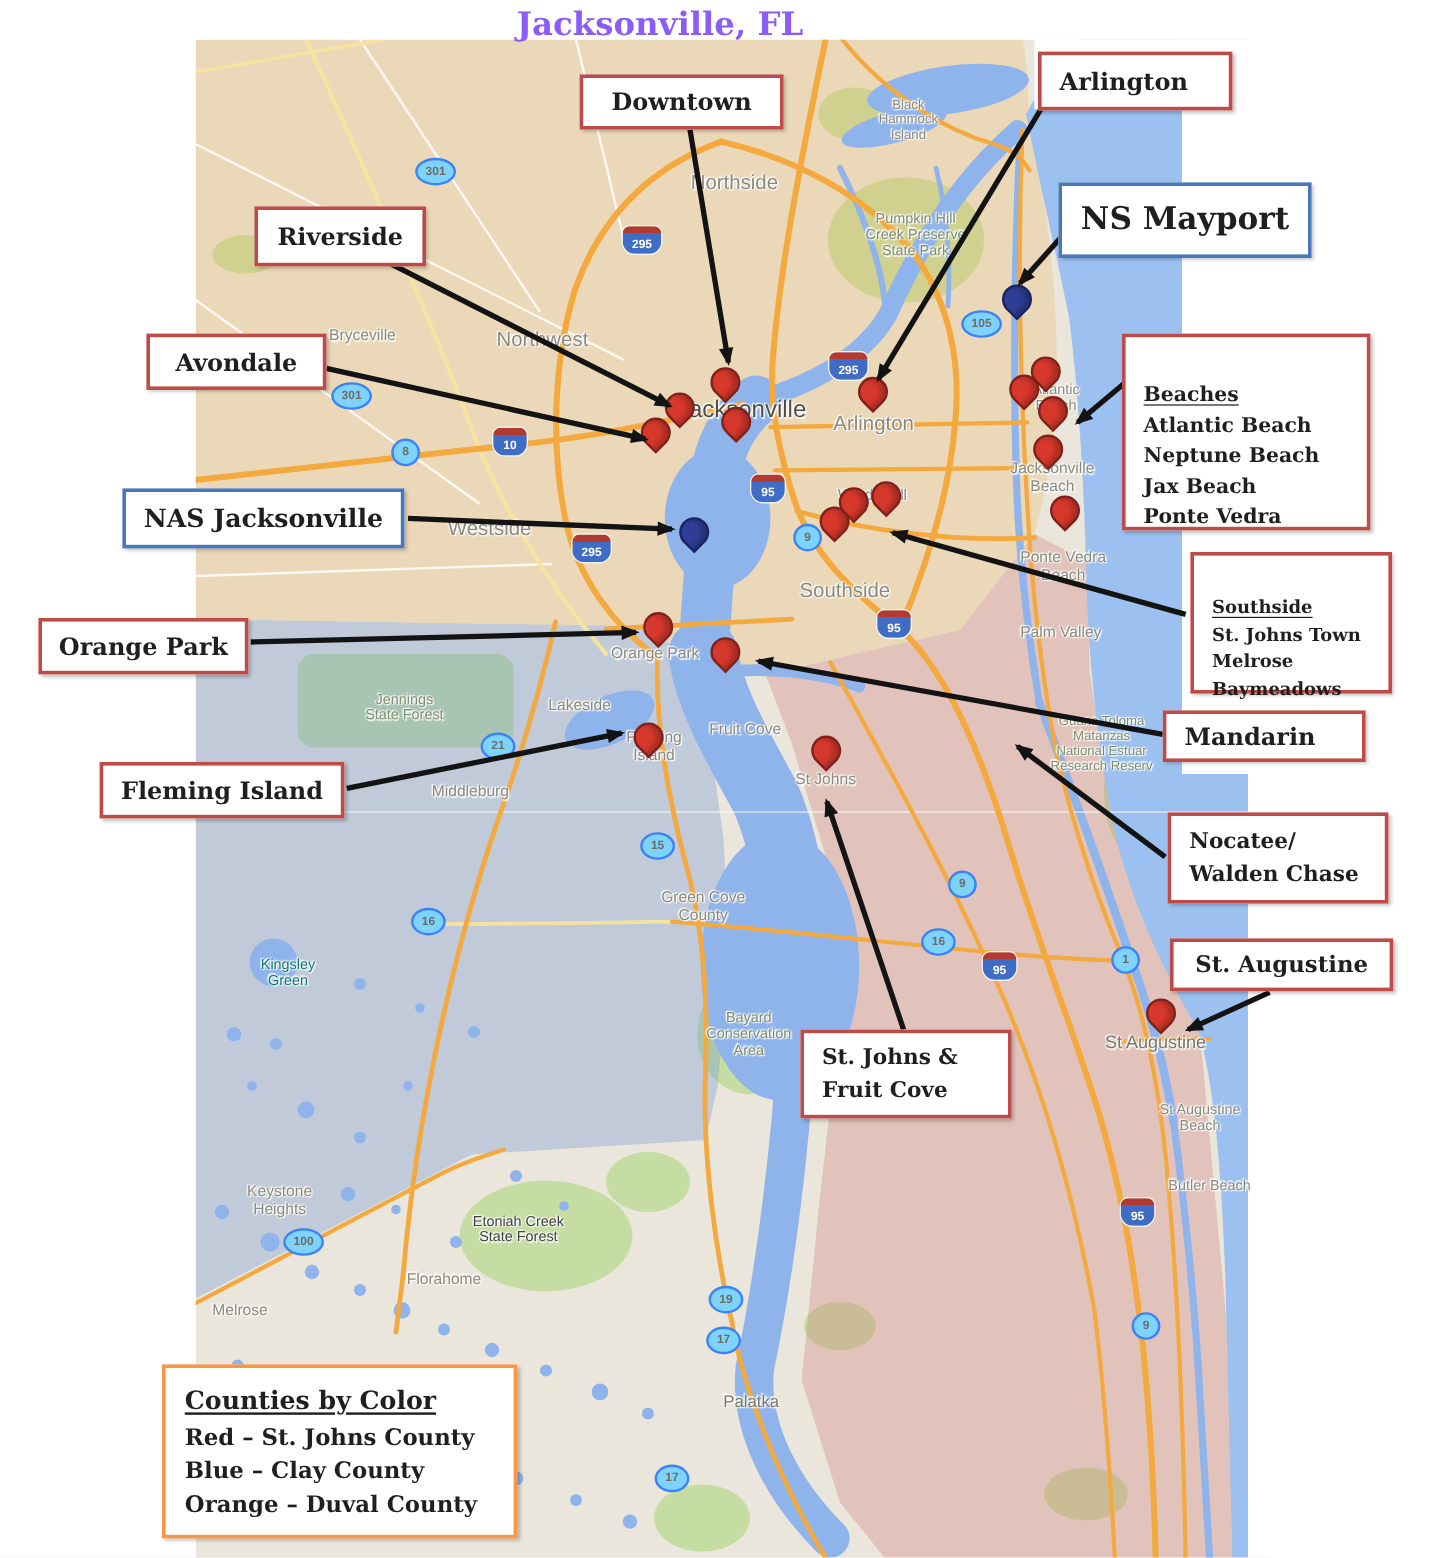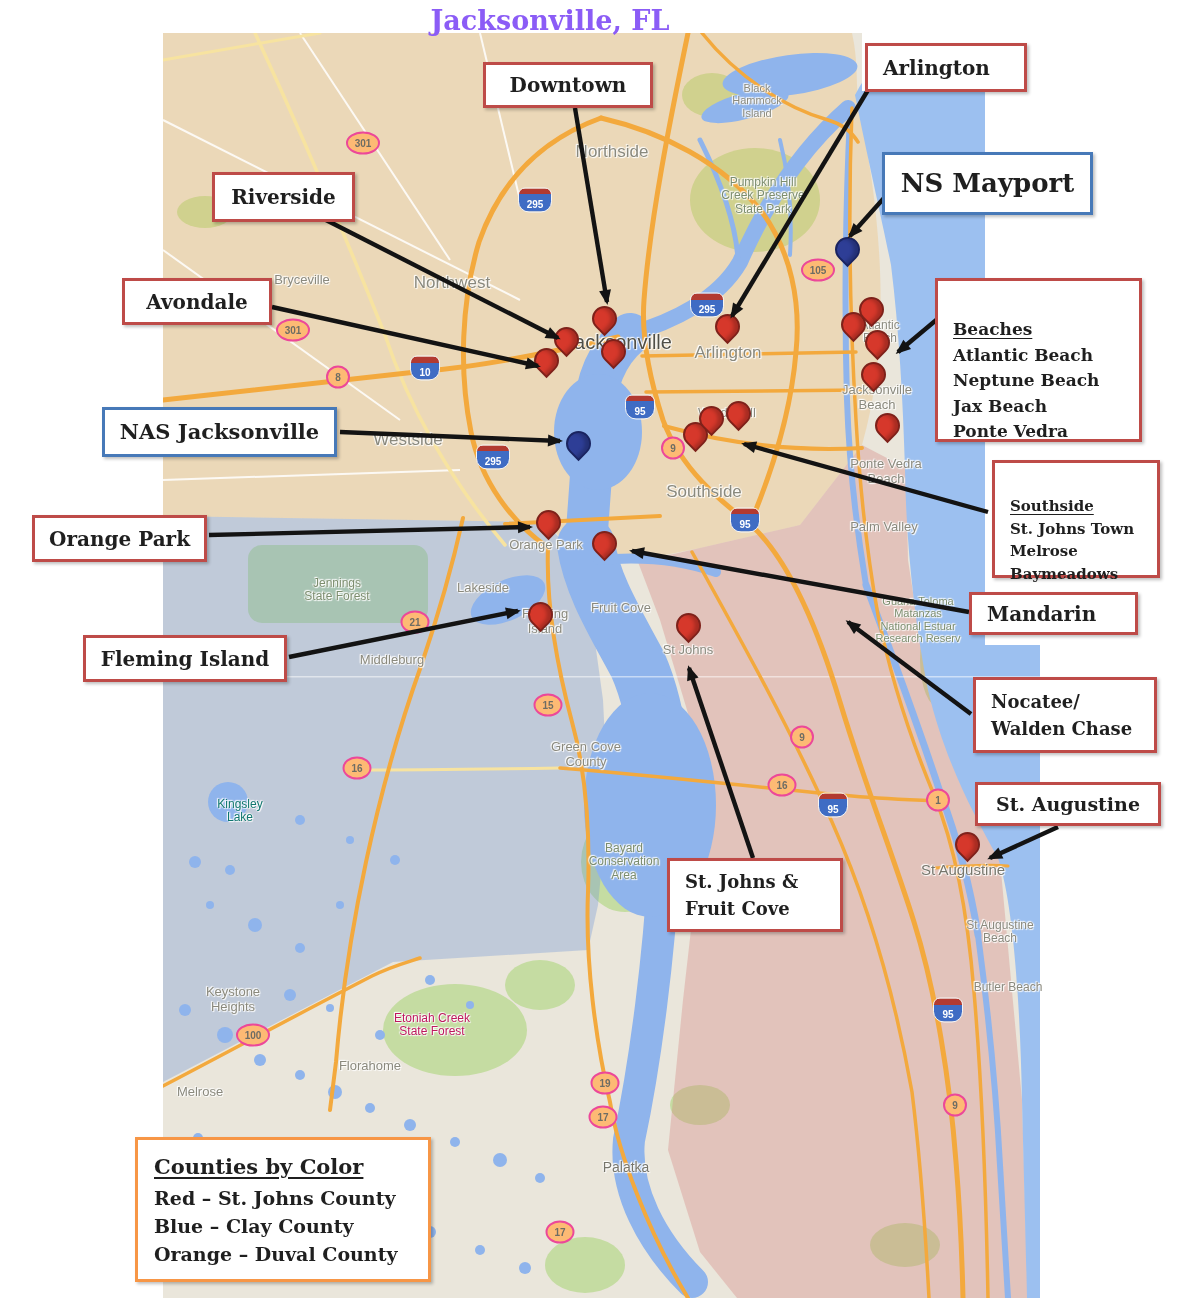--- a/index.html
+++ b/index.html
@@ -9,22 +9,22 @@
   #map-art{z-index:0;}
   #labels{z-index:10;}
   #pins{z-index:20;}
   #arrows{z-index:40;}
   #callouts{z-index:50;}
   #title{position:absolute;left:380px;top:5px;width:340px;text-align:center;z-index:60;
          font-family:"DejaVu Serif",serif;font-weight:bold;font-size:27px;color:#8b5cf6;}
   .map-label{position:absolute;transform:translate(-50%,-50%);text-align:center;line-height:1.12;
              white-space:nowrap;font-family:"Liberation Sans",sans-serif;
              text-shadow:0 0 2px #fff,0 0 2px #fff,1px 1px 1px #fff,-1px -1px 1px #fff;}
-  .rshield{position:absolute;transform:translate(-50%,-50%);height:19px;background:#fdba74;
-           border:2px solid #ec4899;border-radius:50%;color:#6e6d64;
+  .rshield{position:absolute;transform:translate(-50%,-50%);height:19px;background:#7dd3fc;
+           border:2px solid #3b82f6;border-radius:50%;color:#6e6d64;
            font:bold 10px "Liberation Sans",sans-serif;display:flex;align-items:center;justify-content:center;}
   .ishield{position:absolute;transform:translate(-50%,-50%);height:25px;box-sizing:border-box;
            background:linear-gradient(#b23a31 0 6px,#3f6cc4 6px);color:#fff;
            font:bold 10px "Liberation Sans",sans-serif;display:flex;align-items:flex-end;justify-content:center;
            padding-bottom:2px;border-radius:7px 7px 11px 11px;border:1px solid #f5f5f5;}
   .pin{position:absolute;width:25px;height:25px;border-radius:50% 50% 50% 0;
        transform:rotate(-45deg);box-shadow:inset -3px -3px 4px rgba(0,0,0,0.22);}
   .pin.red{background:#d6382b;border:2px solid #7e211a;box-sizing:border-box;}
   .pin.blue{background:#2e3e96;border:2px solid #1a2460;box-sizing:border-box;}
   .callout{position:absolute;background:#ffffff;border:3px solid #be4b48;box-sizing:border-box;
@@ -241,33 +241,33 @@
       <div>Green Cove</div>
       <div>County</div>
     </div>
     <div class="map-label" style="left: 624px; top: 862px; font-size: 12px; color: rgb(124, 141, 110);">
       <div>Bayard</div>
       <div>Conservation</div>
       <div>Area</div>
     </div>
     <div class="map-label" style="left: 240px; top: 782px; font-size: 12px; color: #0f766e; margin-top: 29px;">
       <div>Kingsley</div>
-      <div>Lake</div>
+      <div>Green</div>
     </div>
     <div class="map-label" style="left: 233px; top: 1000px; font-size: 13px; color: rgb(138, 137, 125);">
       <div>Keystone</div>
       <div>Heights</div>
     </div>
     <div class="map-label" style="left: 200px; top: 1092px; font-size: 13px; color: rgb(138, 137, 125);">
       <div>Melrose</div>
     </div>
     <div class="map-label" style="left: 370px; top: 1066px; font-size: 13px; color: rgb(138, 137, 125);">
       <div>Florahome</div>
     </div>
-    <div class="map-label" style="left: 432px; top: 1025px; font-size: 12px; color: #be185d;">
+    <div class="map-label" style="left: 432px; top: 1025px; font-size: 12px; color: #404040;">
       <div>Etoniah Creek</div>
       <div>State Forest</div>
     </div>
     <div class="map-label" style="left: 626px; top: 1168px; font-size: 14px; color: rgb(119, 118, 108);">
       <div>Palatka</div>
     </div>
     <div class="map-label" style="left: 963px; top: 870px; font-size: 15px; color: rgb(119, 118, 108);">
       <div>St Augustine</div>
     </div>
     <div class="map-label" style="left: 1000px; top: 932px; font-size: 12px; color: rgb(138, 137, 125);">

